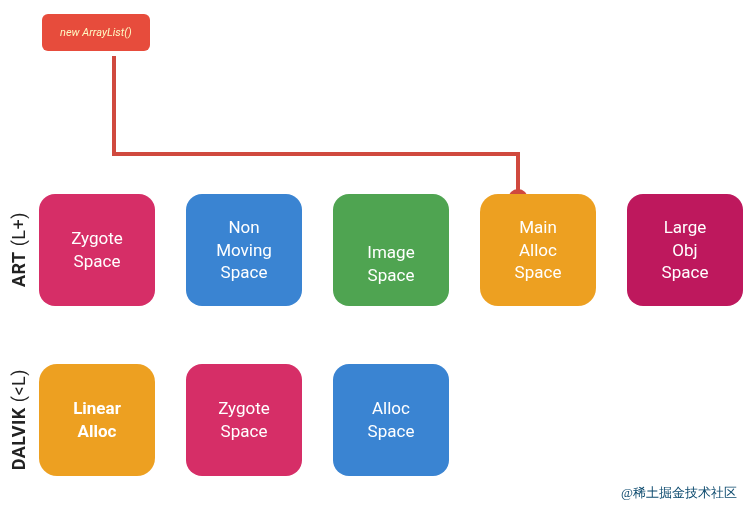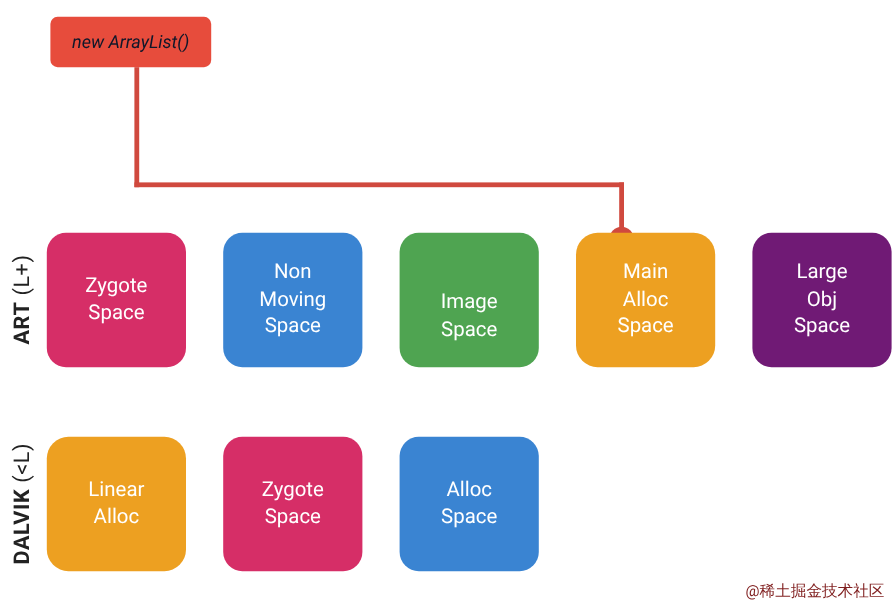--- a/index.html
+++ b/index.html
@@ -9,23 +9,23 @@
     width: 747px;
     height: 508px;
     position: relative;
     overflow: hidden;
   }
   .callout {
     position: absolute;
     left: 42px;
     top: 14px;
     background: #e74c3c;
-    color: #0f172a;
+    color: #fef9c3;
     font-style: italic;
-    font-size: 15px;
+    font-size: 11px;
     padding: 12px 18px;
     border-radius: 6px;
   }
   .connector-vert {
     position: absolute;
     left: 112px;
     top: 56px;
     width: 4px;
     height: 100px;
     background: #d0493e;
@@ -83,27 +83,28 @@
     justify-content: center;
     text-align: center;
     font-size: 17px;
     line-height: 1.35;
     padding: 8px;
   }
   .c-pink   { background: #d62e67; }
   .c-blue   { background: #3a84d2; }
   .c-green  { background: #4fa451; }
   .c-orange { background: #eda021; border-radius: 18px; }
-  .c-purple { background: #701a75; text-align: center; }
+  .c-purple { background: #be185d; text-align: center; }
   .watermark {
     position: absolute;
     right: 10px;
     bottom: 6px;
-    color: #7f1d1d;
+    color: #0c4a6e;
     font-size: 13px;
+    font-family: Liberation Serif, serif;
   }
 </style>
 </head>
 <body>
 
 <div class="callout">
   <span>new ArrayList()</span>
 </div>
 
 <div class="connector-vert"></div>
@@ -143,21 +144,21 @@
     </div>
 </div>
 
 <div class="row row-dalvik">
   <div class="row-label">
     <span>DALVIK</span>
     <span class="sub">(&lt;L)</span>
   </div>
   <div class="boxes" id="dalvik-boxes">
       <div class="box c-orange">
-        <span style="white-space: pre-line;">Linear
+        <span style="white-space: pre-line; font-weight: bold;">Linear
 Alloc</span>
       </div>
       <div class="box c-pink">
         <span style="white-space: pre-line;">Zygote
 Space</span>
       </div>
       <div class="box c-blue">
         <span style="white-space: pre-line;">Alloc
 Space</span>
       </div>

